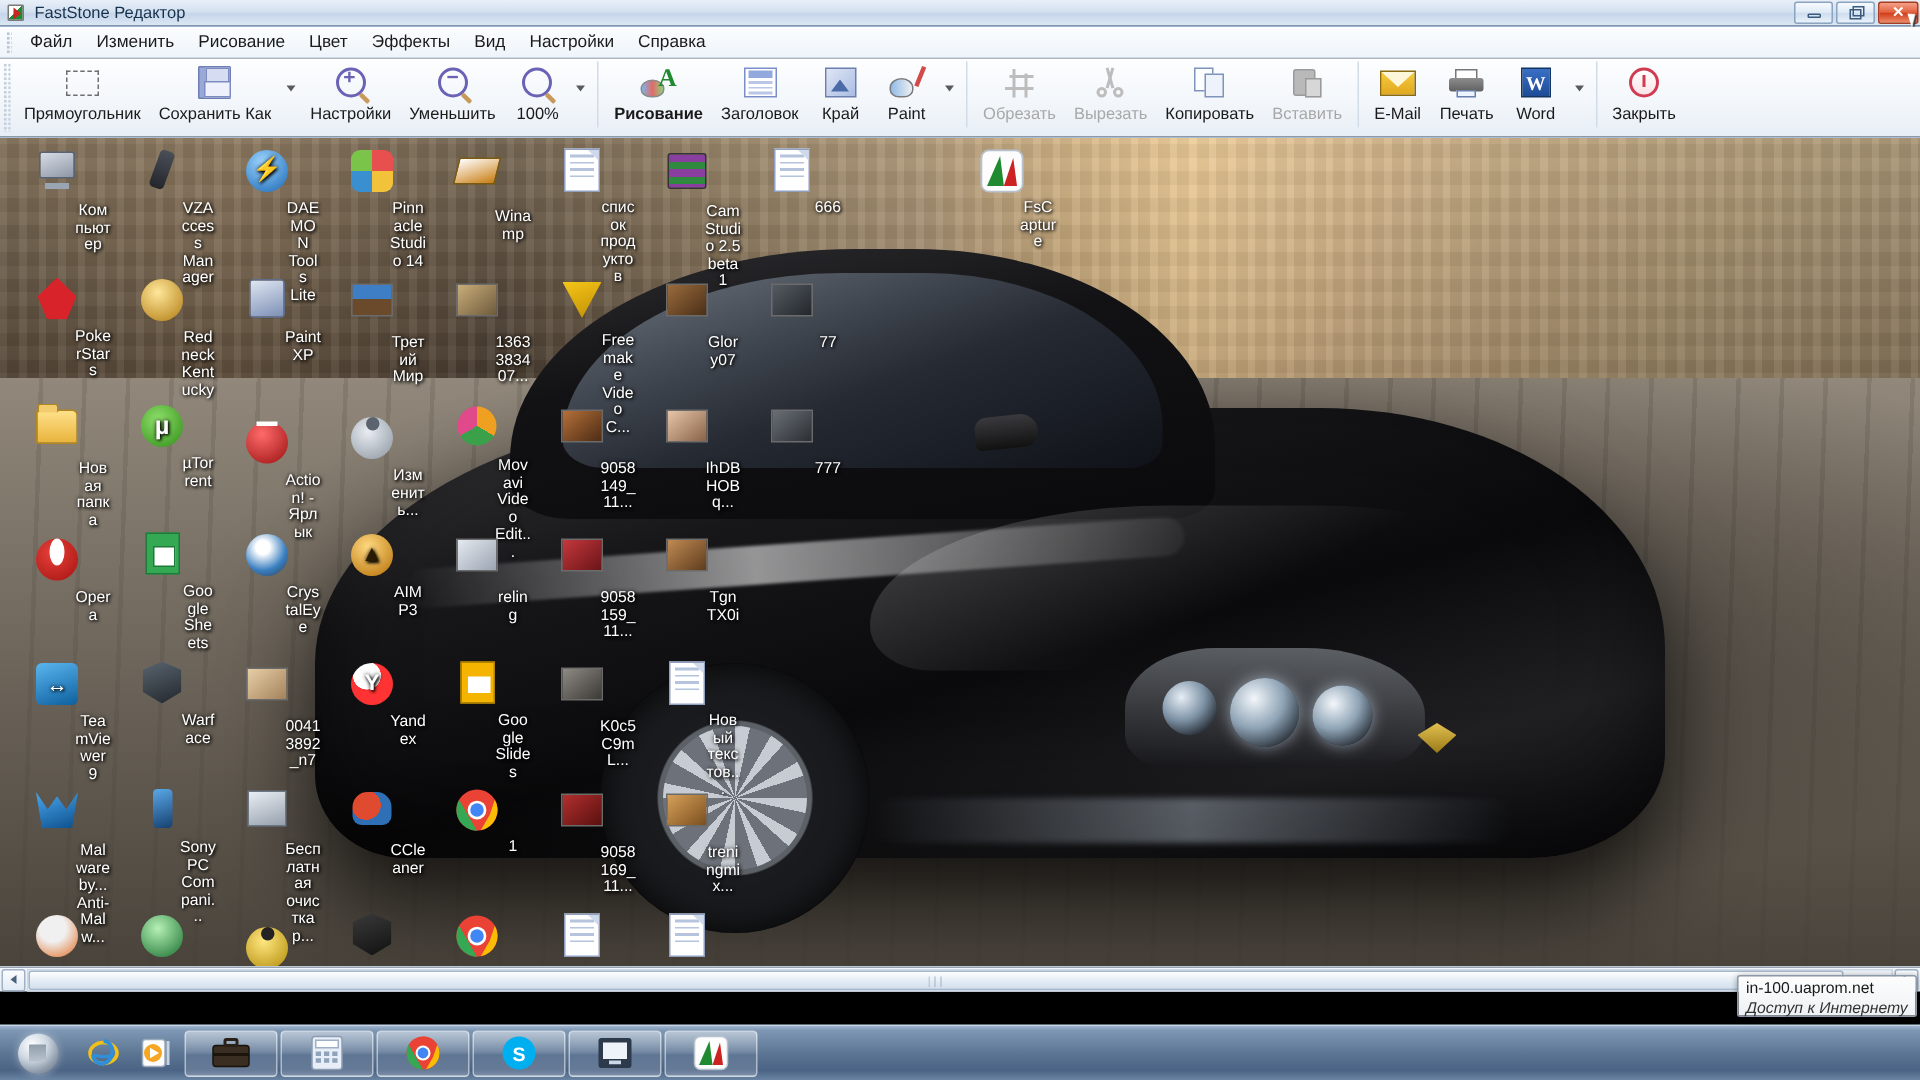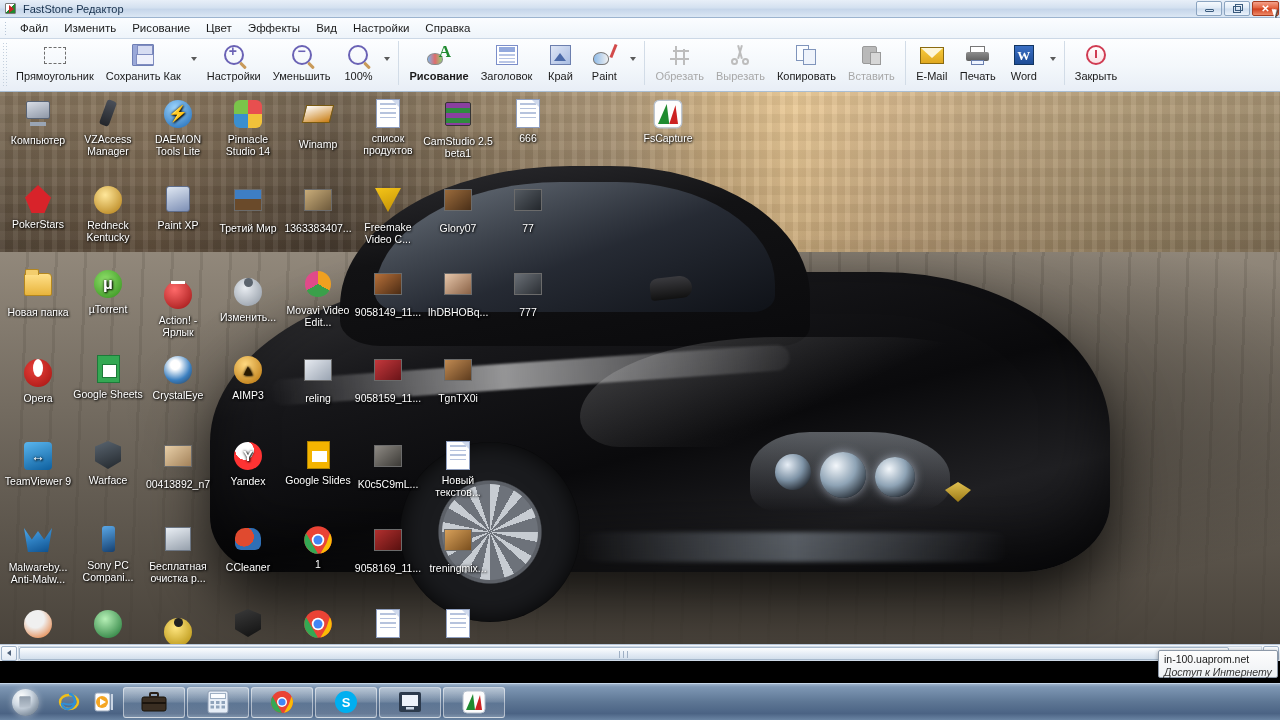--- a/index.html
+++ b/index.html
@@ -239,21 +239,21 @@
     border-radius:40px; filter:blur(2px);
   }
 
   
   .dicon {
     position:absolute; width:72px; text-align:center; cursor:default;
     color:#fff; font-size:10.5px; line-height:11.5px;
     text-shadow:0 0 3px rgba(0,0,0,.95), 1px 1px 2px rgba(0,0,0,.9);
   }
   .dicon .glyph { width:32px;height:32px;margin:0 auto 2px; position:relative; }
-  .dicon .cap { display:block; word-wrap:break-word; }
+  .dicon .cap { display:block; word-wrap:break-word;margin-left:48px; }
 
   
   .g-box { width:28px;height:28px;margin:2px auto;border-radius:4px; }
   .g-circ{ width:28px;height:28px;margin:2px auto;border-radius:50%; }
   .g-doc { width:24px;height:29px;margin:1px auto;background:#fff;border:1px solid #8f9fc0;position:relative; }
   .g-doc:before{content:"";position:absolute;right:0;top:0;border-left:7px solid transparent;border-top:7px solid #cfd9ec;}
   .g-doc .ln{height:1.5px;margin:3px 3px;background:#b6c3dd;}
   .g-folder{width:28px;height:23px;margin:5px auto;background:linear-gradient(180deg,#ffe08a,#e8b43c);border:1px solid #b3861f;border-radius:2px 4px 2px 2px;position:relative;}
   .g-folder:before{content:"";position:absolute;left:0;top:-5px;width:12px;height:5px;background:#f3cd6d;border:1px solid #b3861f;border-bottom:none;border-radius:2px 2px 0 0;}
   .g-pic { width:28px;height:22px;margin:5px auto;border:1px solid #6b6b6b; background:linear-gradient(140deg,#b08e6a,#6a4c33); }

